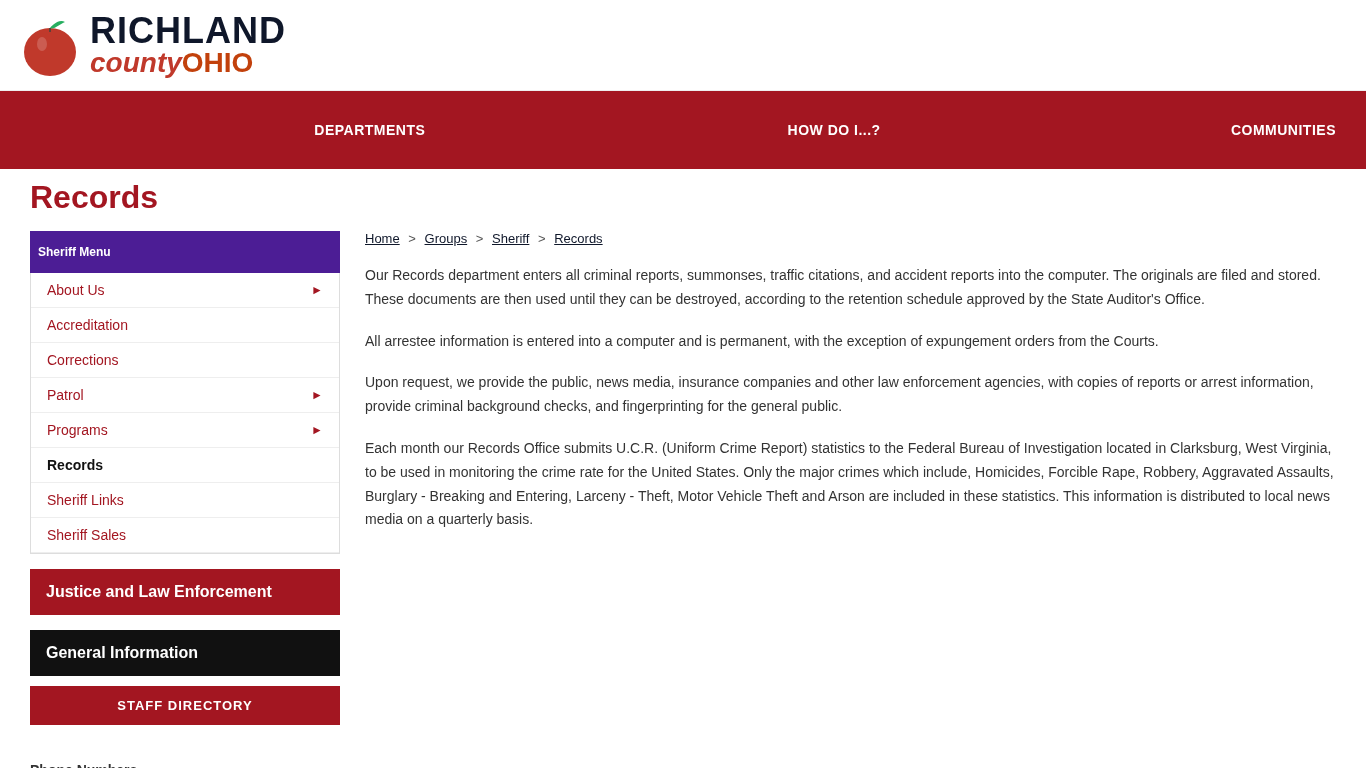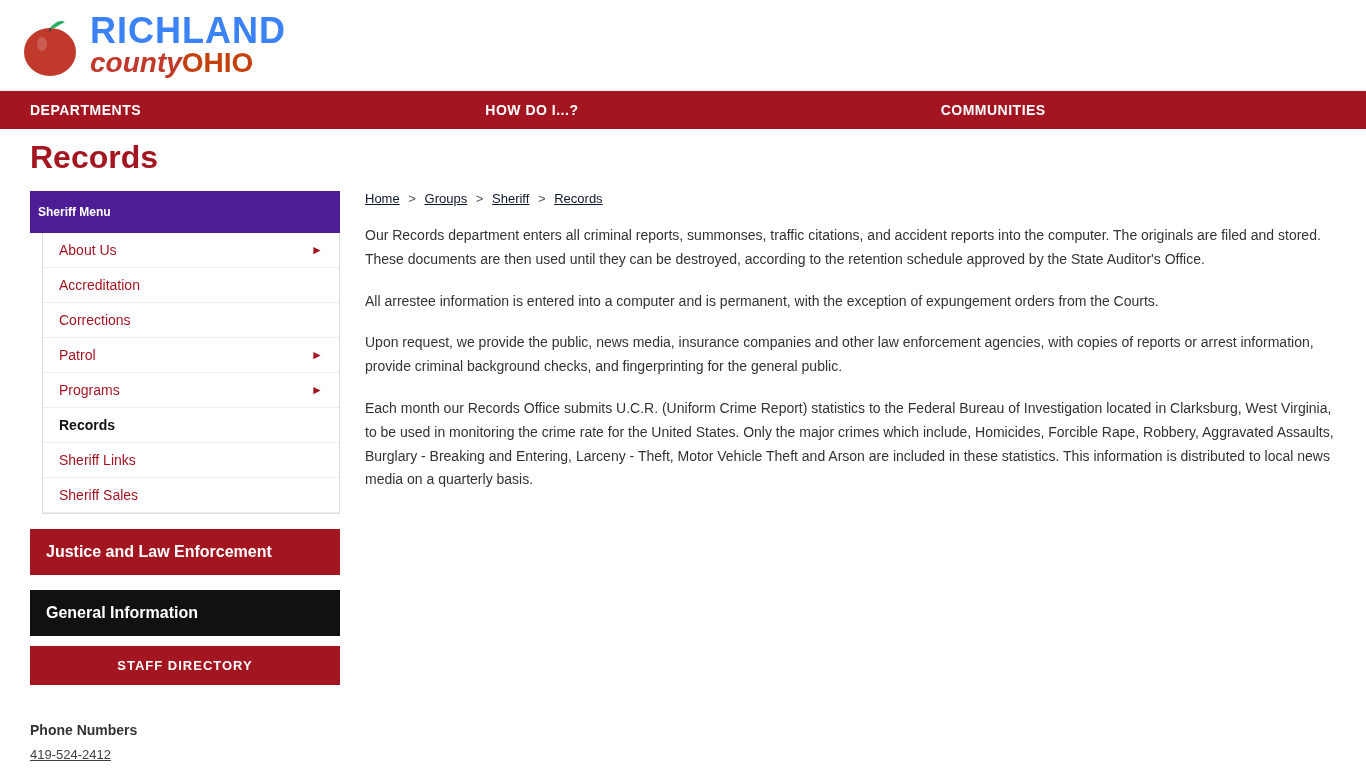--- a/index.html
+++ b/index.html
@@ -2,57 +2,57 @@
 <html><head>
   <meta charset="utf-8">
   <style>
     * { box-sizing: border-box; margin: 0; padding: 0; }
     body { font-family: Arial, sans-serif; background: #fff; color: #333; font-size: 14px; }
 
     
     .header { background: #fff; padding: 10px 20px; display: flex; align-items: center; border-bottom: 1px solid #eee; }
     .logo-area { display: flex; align-items: center; }
     .logo-text { display: flex; flex-direction: column; line-height: 1; }
-    .logo-richland { font-size: 36px; font-weight: 900; color: #3b82f6; letter-spacing: 1px; }
+    .logo-richland { font-size: 36px; font-weight: 900; color: #0f172a; letter-spacing: 1px; }
     .logo-county { font-size: 28px; font-weight: 700; color: #c0392b; font-style: italic; }
     .logo-ohio { font-size: 28px; font-weight: 900; color: #c2410c; }
     .logo-apple { width: 60px; height: 70px; margin-right: 10px; }
 
     
     .nav-bar { background: #a31621; display: flex; }
     .nav-bar a {
       color: #fff;
       text-decoration: none;
-      padding: 11px 30px;
+      padding: 31px 30px;
       font-size: 14px;
       font-weight: 600;
       letter-spacing: 0.5px;
       flex: 1;
-      text-align: left;
+      text-align: right;
       display: block;
     }
 
     
     .page-title-area { width: 100%; padding: 10px 0 15px 0; }
     .page-title { color: #a31621; font-size: 32px; font-weight: 700; }
 
     
     .layout { display: flex; gap: 25px; width: 100%; }
     .sidebar { width: 310px; flex-shrink: 0; }
     .main-content { flex: 1; }
 
     
     .sidebar-menu-header {
       background: #4c1d95;
       color: #fff;
       padding: 14px 8px;
       font-size: 12px;
       font-weight: 700;
     }
-    .sidebar-menu { border: 1px solid #ddd; border-top: none; margin-bottom: 15px; margin-left: 12px; }
+    .sidebar-menu { border: 1px solid #ddd; border-top: none; margin-bottom: 15px; }
     .sidebar-menu a {
       display: flex;
       justify-content: space-between;
       align-items: center;
       padding: 9px 16px;
       color: #a31621;
       text-decoration: none;
       font-size: 14px;
       border-bottom: 1px solid #eee;
     }

